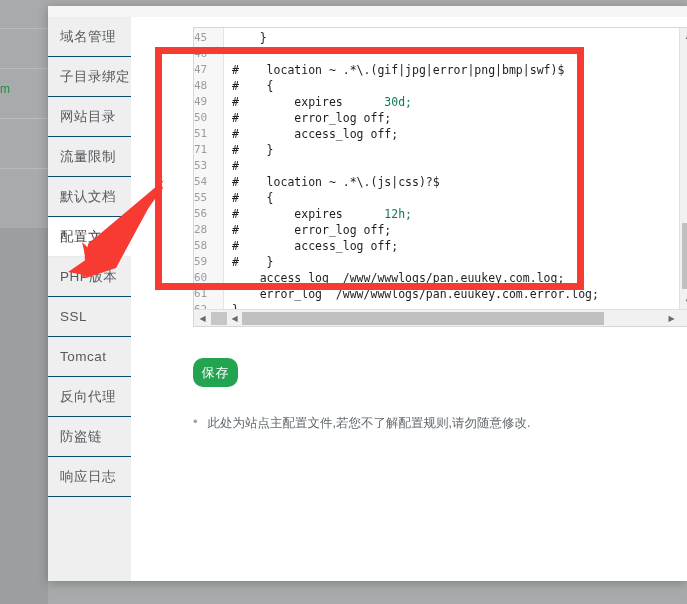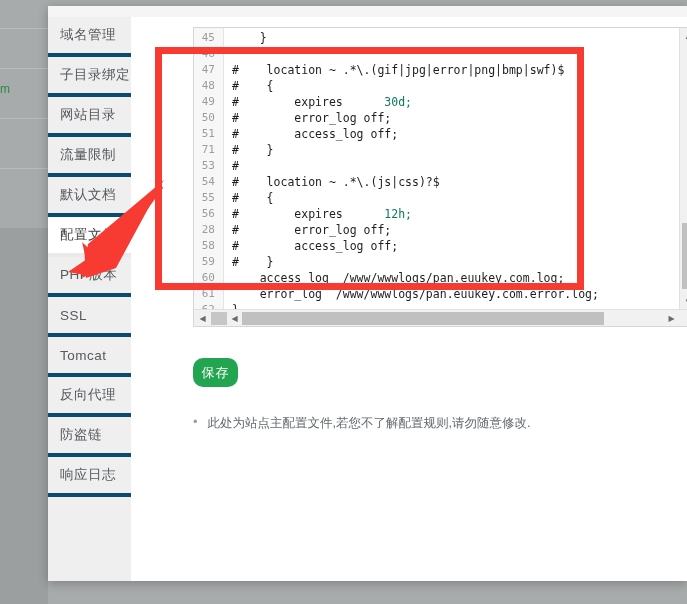--- a/index.html
+++ b/index.html
@@ -54,21 +54,21 @@
     left: 0; top: 11px; width: 83px; bottom: 0;
     background: #efefef;
   }
   .side-item {
     height: 40px;
     display: flex;
     align-items: center;
     padding-left: 12px;
     font-size: 13.5px;
     color: #555a5e;
-    border-bottom: 4px solid #0c4a6e;
+    border-bottom: 1px solid #0c4a6e;
     white-space: nowrap;
     letter-spacing: .5px;
     cursor: pointer;
   }
   .side-item.active {
     background: #ffffff;
     color: #444;
     border-bottom-color: #eaeaea;
   }
 
@@ -110,21 +110,21 @@
   .cl {
     height: 16px;
     display: flex;
     align-items: center;
     white-space: pre;
   }
   .ln {
     width: 30px;
     min-width: 30px;
     text-align: right;
-    padding-right: 9px;
+    padding-right: 17px;
     color: #999da0;
     font-size: 11px;
   }
   .ctext {
     padding-left: 8px;
     color: #1d1d1d;
   }
   .tok-num { color: #0b7a5a; }
 
   

